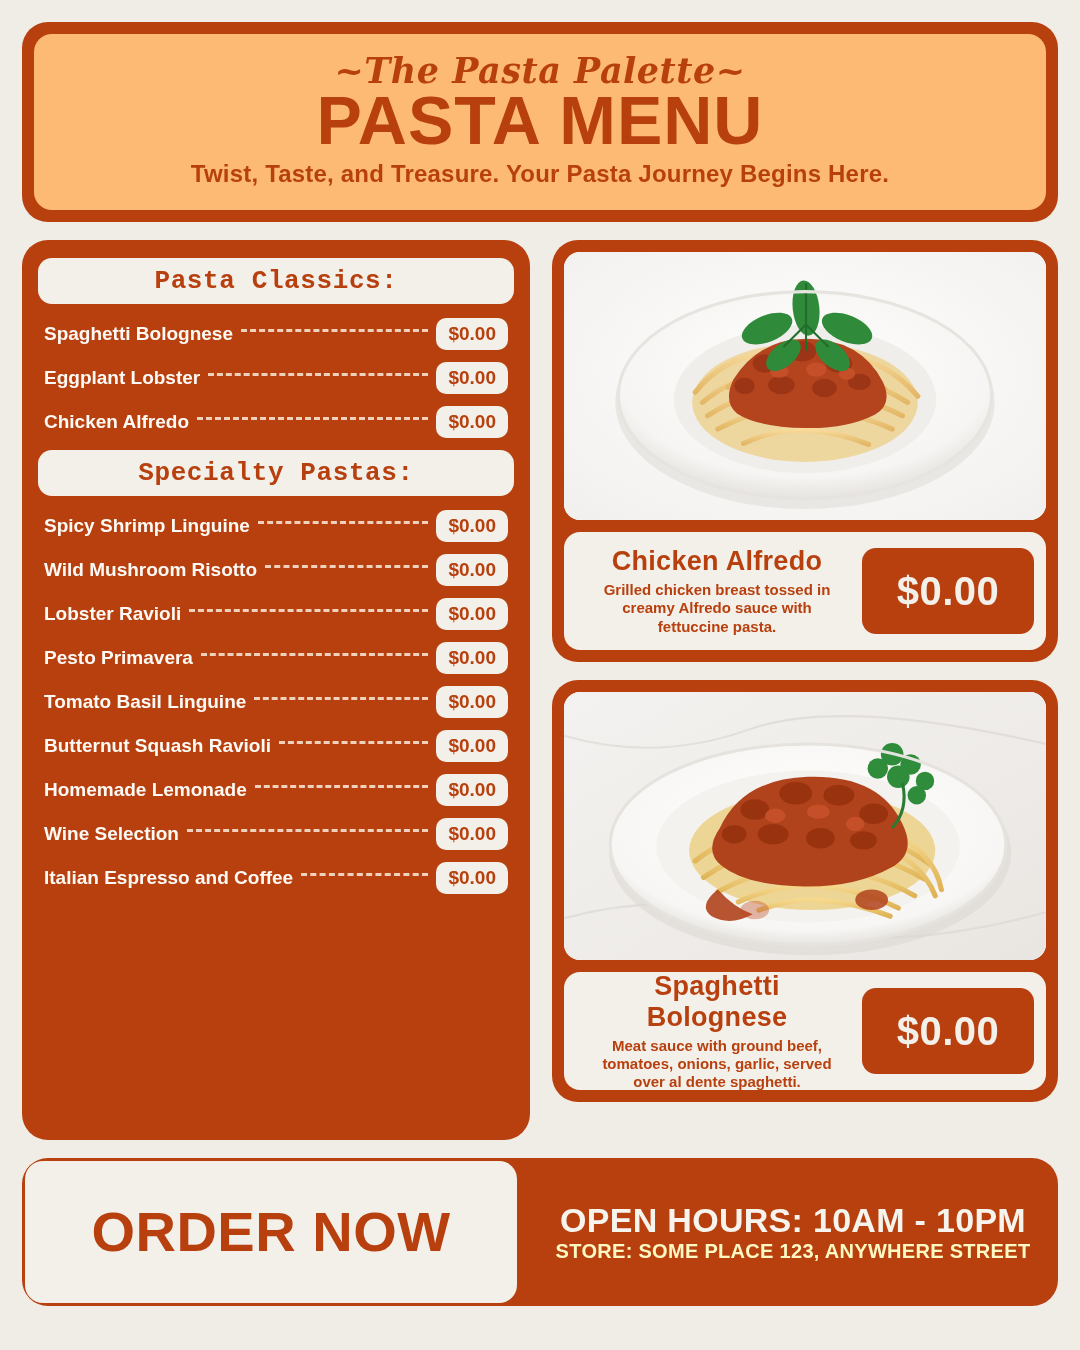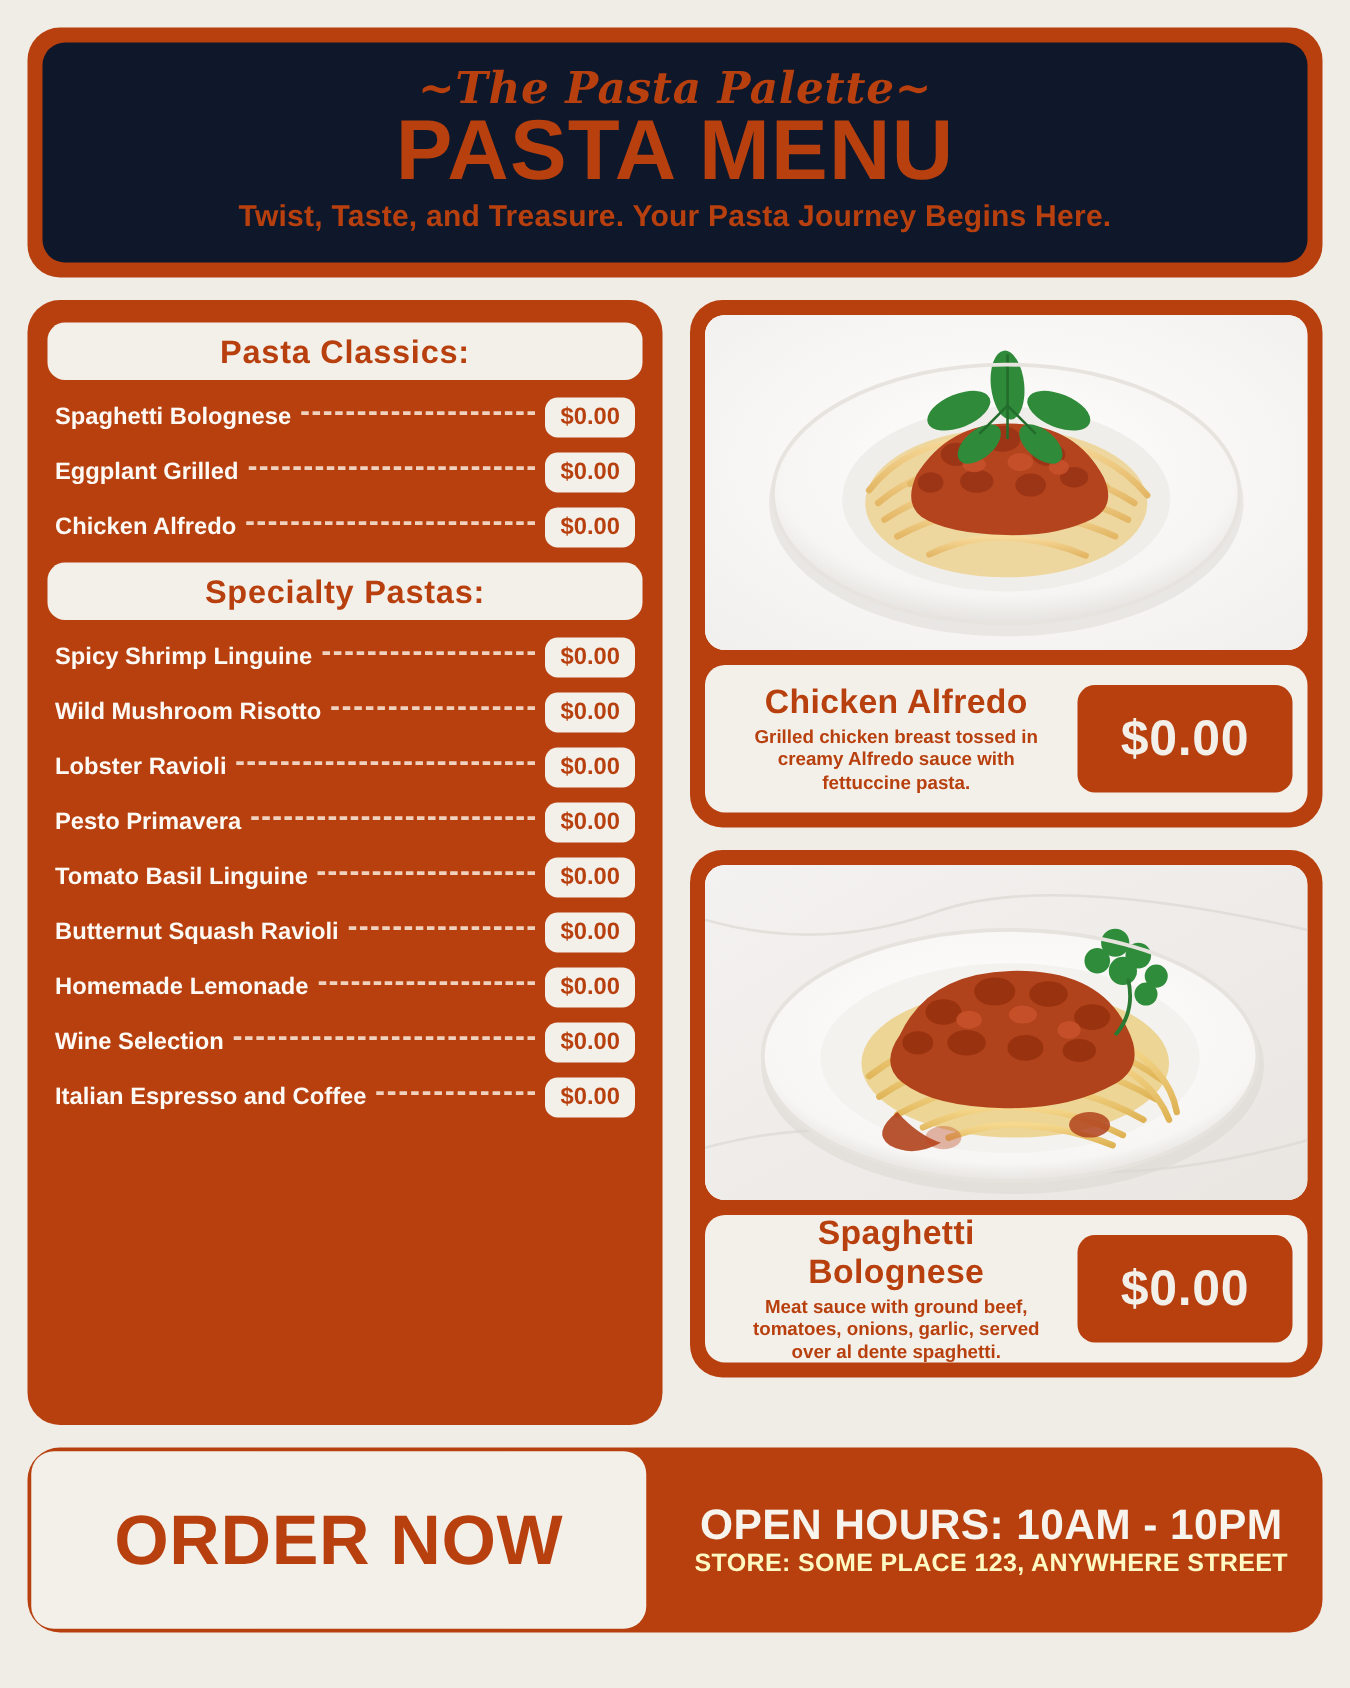--- a/index.html
+++ b/index.html
@@ -17,21 +17,21 @@
   }
 
   
   .header-outer {
     background: #b8400e;
     border-radius: 26px;
     padding: 12px;
     height: 200px;
   }
   .header-inner {
-    background: #0f172a;
+    background: #fdba74;
     border-radius: 18px;
     height: 100%;
     display: flex;
     flex-direction: column;
     align-items: center;
     justify-content: center;
     padding: 6px 8px 12px;
   }
   .script-title {
     font-family: "DejaVu Serif", serif;
@@ -76,20 +76,21 @@
   .section { margin-bottom: 8px; }
   .section:last-child { margin-bottom: 0; }
   .section-header {
     background: #f3efe9;
     border-radius: 14px;
     height: 46px;
     display: flex;
     align-items: center;
     justify-content: center;
     margin-bottom: 14px;
+    font-family: Liberation Mono, monospace;
   }
   .section-header span {
     font-weight: bold;
     font-size: 26px;
     color: #b8400e;
     letter-spacing: 0.6px;
   }
   .item-row {
     display: flex;
     align-items: center;
@@ -261,21 +262,21 @@
       <div class="section">
         <div class="section-header">
           <span>Pasta Classics:</span>
         </div>
         <div class="item-row">
           <span class="item-name">Spaghetti Bolognese</span>
           <span class="dots"></span>
           <span class="price-pill">$0.00</span>
         </div>
         <div class="item-row">
-          <span class="item-name">Eggplant Grilled</span>
+          <span class="item-name">Eggplant Lobster</span>
           <span class="dots"></span>
           <span class="price-pill">$0.00</span>
         </div>
         <div class="item-row">
           <span class="item-name">Chicken Alfredo</span>
           <span class="dots"></span>
           <span class="price-pill">$0.00</span>
         </div>
       </div>
 

